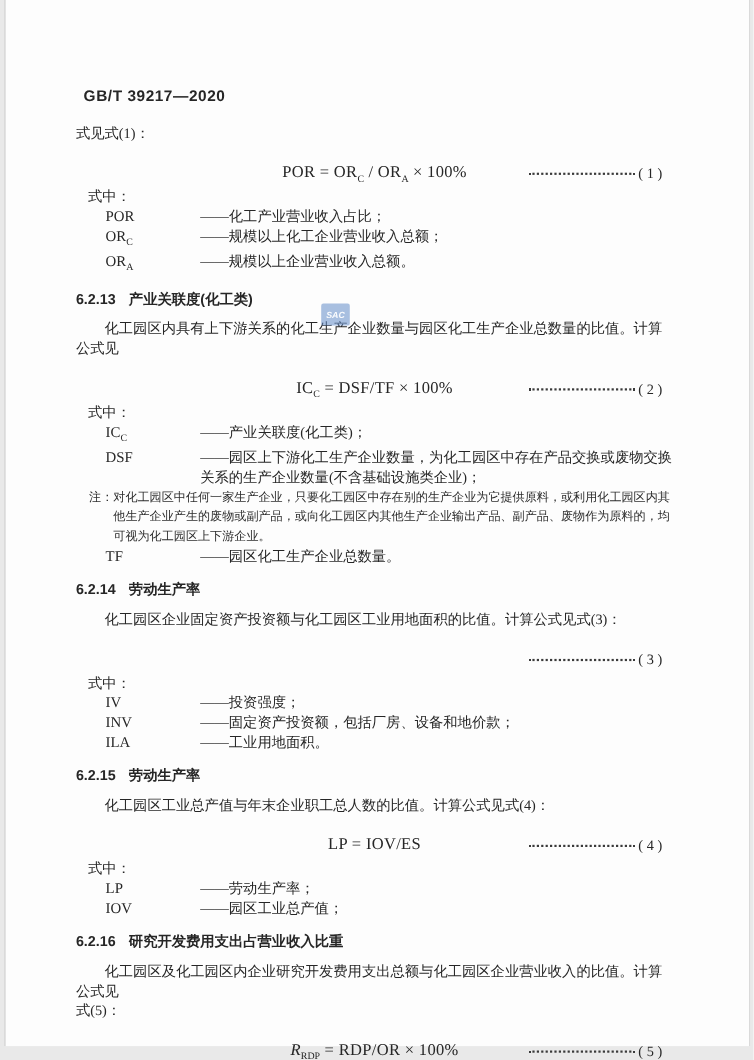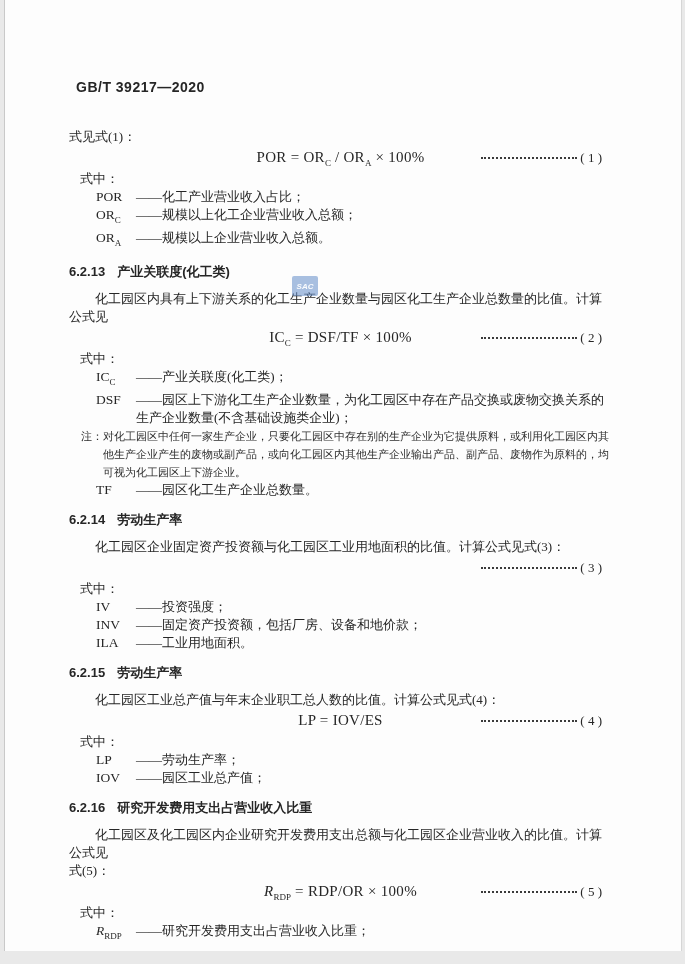--- a/index.html
+++ b/index.html
@@ -21,37 +21,37 @@
   .content {
     padding:78px 69px 0 64px;
     font-size:13px; line-height:18px;
     color:#262626;
   }
   .doc-code {
     font-family:"Liberation Sans","DejaVu Sans",sans-serif;
     font-weight:bold; font-size:14px; letter-spacing:.5px;
     margin-left:7px;
   }
-  .lead { margin-top:32px;font-family:Liberation Serif, serif; }
-  .formula-row { position:relative; margin-top:2px; height:20px; }
+  .lead { margin-top:16px;font-family:Liberation Serif, serif; }
+  .formula-row { position:relative; margin-top:18px; height:20px; }
   .formula {
     position:absolute; left:0; right:0; top:0;
     text-align:center;
     font-family:"Liberation Serif","DejaVu Serif",serif;
     font-size:15px; letter-spacing:.3px;
   }
   .formula sub, .sym sub { font-size:9px; letter-spacing:0; }
   .eq-ref {
     position:absolute; right:10px; top:0; height:20px;
     display:flex; align-items:center; gap:3px;
   }
   .leader { width:96px; height:0; border-top:2px dotted #3a3a3a; }
   .eq-num { font-size:13px; white-space:nowrap; }
   .where { margin-top:2px; margin-left:11px; }
-  .term { display:flex; margin-left:27px; }
+  .term { display:flex; margin-left:27px;gap:46px; }
   .term .sym { flex:0 0 40px; font-family:"Liberation Serif","DejaVu Serif",serif; font-size:13.5px; }
   .term .def { flex:1; }
   .note { display:flex; margin-left:12px; font-size:11px; line-height:18px; color:#2c2c2c; }
   .note .nlabel { flex:0 0 auto; }
   .note .ntext { flex:1; }
   .sec-heading {
     font-family:"Liberation Sans","DejaVu Sans",sans-serif;
     font-weight:bold; font-size:13px;
     margin-top:12px; line-height:18px;
   }

